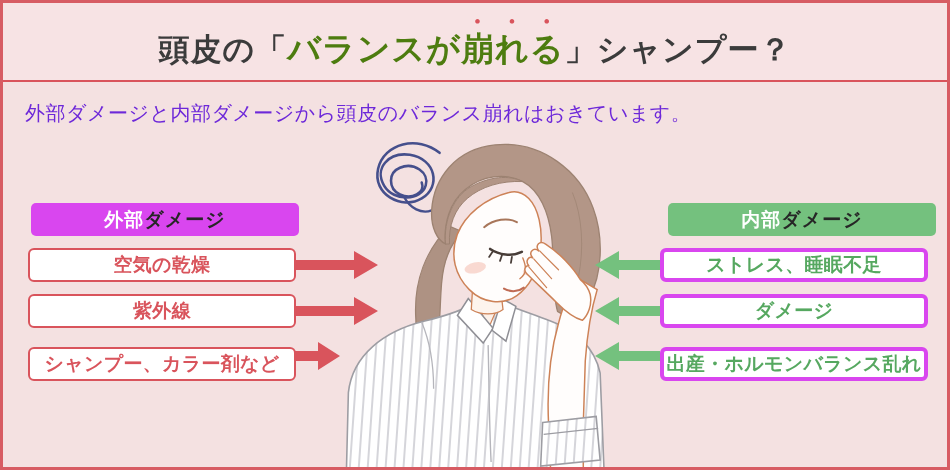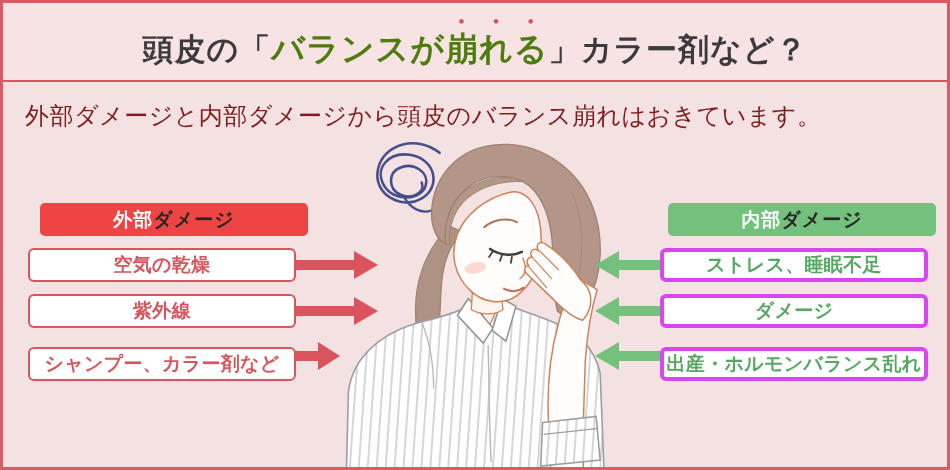--- a/index.html
+++ b/index.html
@@ -19,53 +19,53 @@
     font-size:31px;font-weight:700;color:#3b3b3b;letter-spacing:1px;white-space:nowrap;
   }
   .t-red{color:#4d7c0f;font-size:33px;}
   .t-em{
     text-emphasis:filled dot #d9545c;-webkit-text-emphasis:filled dot #d9545c;
     text-emphasis-position:over right;-webkit-text-emphasis-position:over;
   }
   
   .subtitle{
     position:absolute;left:22px;top:97px;margin:0;
-    font-size:24px;line-height:1.3;color:#7f1d1d;letter-spacing:.5px;font-weight:500;
+    font-size:20px;line-height:1.3;color:#6d28d9;letter-spacing:.5px;font-weight:500;
   }
   
   .illo{position:absolute;left:340px;top:130px;width:320px;height:337px;z-index:1;}
   
   .col-head{
     position:absolute;width:268px;height:33px;border-radius:5px;z-index:2;
     display:flex;align-items:center;justify-content:center;
     font-size:19px;font-weight:bold;letter-spacing:1px;white-space:nowrap;
   }
   .col-head .head-primary{color:#ffffff;}
   .col-head .head-secondary{color:#262626;}
-  .ext-head{left:37px;top:200px;background:#ef4444;}
+  .ext-head{left:28px;top:200px;background:#d946ef;}
   .int-head{left:665px;top:200px;background:#74c17e;}
   .item{
     position:absolute;width:268px;height:34px;background:#ffffff;border-radius:6px;
     box-sizing:border-box;z-index:2;display:flex;align-items:center;justify-content:center;
     font-size:19px;font-weight:bold;letter-spacing:.3px;white-space:nowrap;text-align:right;
   }
   .ext-item{left:25px;border:2px solid #d9545c;color:#d9545c;}
   .int-item{left:657px;border:4px solid #d946ef;color:#56a860;}
   .r1{top:245px}.r2{top:291px}.r3{top:344px}
   .arrow{position:absolute;z-index:3;display:block;}
   .a-r1{left:291px;top:248px}.a-r2{left:291px;top:294px}.a-r3{left:291px;top:339px}
   .a-l1{left:592px;top:248px}.a-l2{left:592px;top:294px}.a-l3{left:592px;top:339px}
 </style>
 </head>
 <body>
 
 <div class="page">
 
   <header class="header-band">
-    <h1 class="page-title"><span>頭皮の</span><span>「</span><span class="t-red">バランスが</span><span class="t-red t-em">崩れる</span><span>」</span><span>カラー剤など？</span></h1>
+    <h1 class="page-title"><span>頭皮の</span><span>「</span><span class="t-red">バランスが</span><span class="t-red t-em">崩れる</span><span>」</span><span>シャンプー？</span></h1>
   </header>
 
   <p class="subtitle">外部ダメージと内部ダメージから頭皮のバランス崩れはおきています。</p>
 
   <svg class="illo" viewBox="0 0 320 340" aria-hidden="true">
     <defs>
       <pattern id="shirtStripes" width="9" height="9" patternUnits="userSpaceOnUse" patternTransform="rotate(4)">
         <rect width="9" height="9" fill="#ffffff"></rect>
         <line x1="2" y1="-1" x2="2" y2="10" stroke="#cbcbd1" stroke-width="1.6"></line>
       </pattern>

